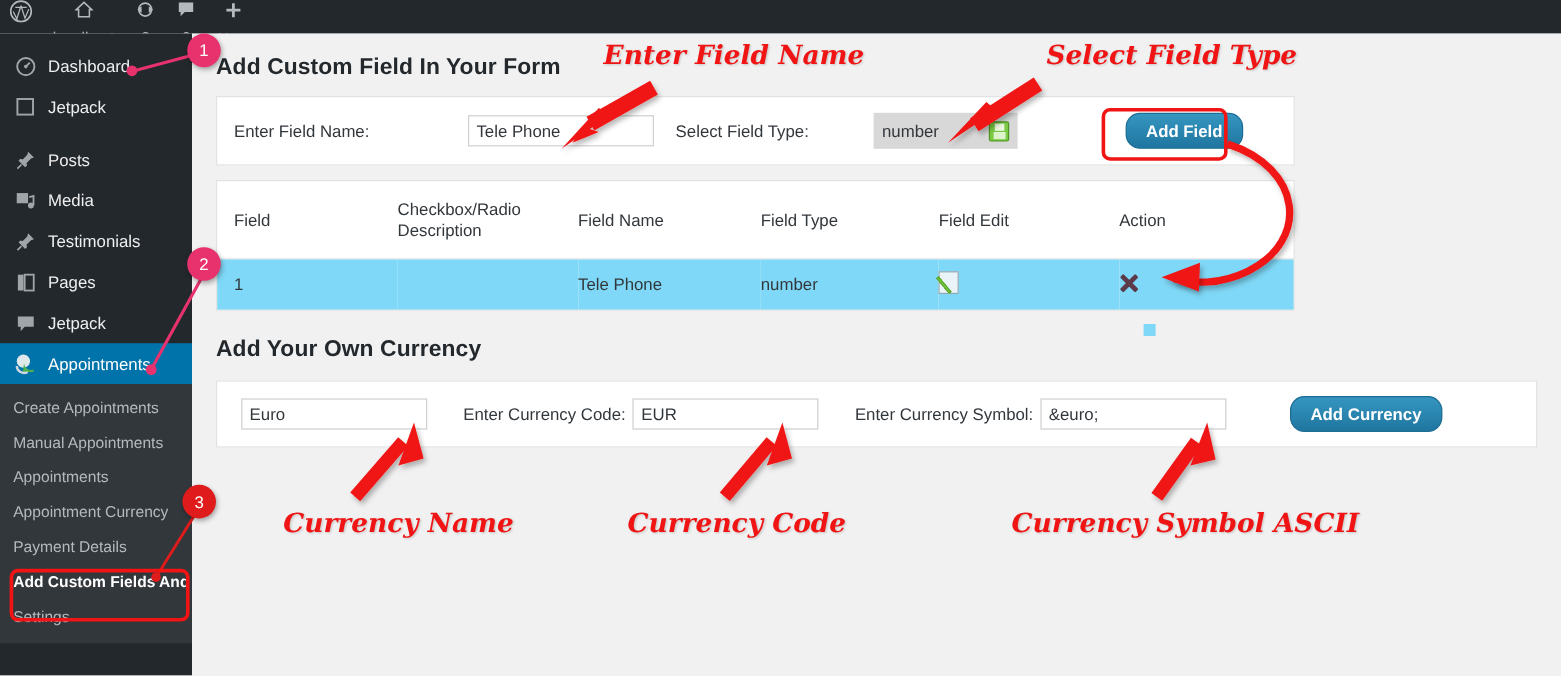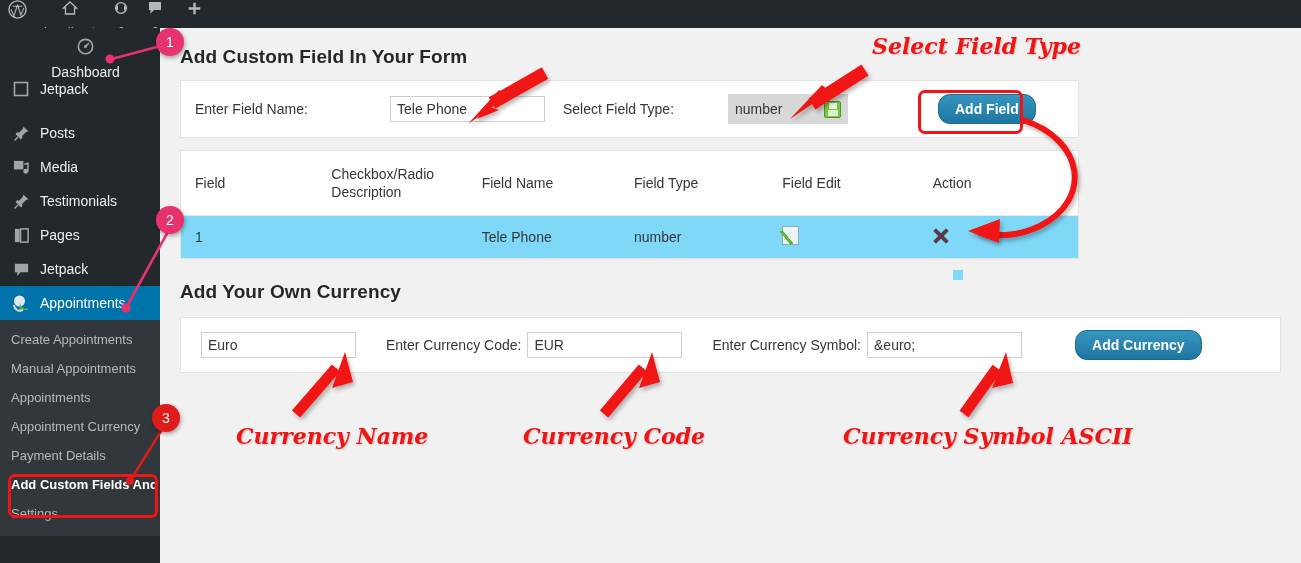--- a/index.html
+++ b/index.html
@@ -227,21 +227,21 @@
         <svg width="17" height="17" viewBox="0 0 16 16">
           <path d="M8 2.5 V13.5 M2.5 8 H13.5" stroke="#b4b9be" stroke-width="2.2"></path>
         </svg>
       </span>
       <span>New</span>
     </div>
   </div>
 
   <div class="sidebar">
 
-    <div class="menu-item" style="margin-top:10px;flex-direction:column;">
+    <div class="menu-item" style="margin-top:10px;">
       <span class="mi-ico">
         <svg width="17" height="17" viewBox="0 0 18 18">
           <circle cx="9" cy="9" r="7.6" fill="none" stroke="#a0a5aa" stroke-width="1.7"></circle>
           <path d="M9 9 L12.5 5.5" stroke="#a0a5aa" stroke-width="1.7"></path>
           <circle cx="9" cy="9" r="1.6" fill="#a0a5aa"></circle>
         </svg>
       </span>
       <span>Dashboard</span>
     </div>
 
@@ -443,18 +443,19 @@
     </g>
   </svg>
 
   <div class="red-box" style="left:8px; top:474px; width:150px; height:44px;"></div>
   <div class="red-box" style="left:918px; top:90px; width:105px; height:44px;"></div>
 
   <div class="marker pink" style="left:156px; top:28px;">1</div>
   <div class="marker pink" style="left:156px; top:206px;">2</div>
   <div class="marker red" style="left:152px; top:404px;">3</div>
 
+  <div class="anno-text" style="left:503px; top:33px;">Enter Field Name</div>
   <div class="anno-text" style="left:872px; top:33px;">Select Field Type</div>
   <div class="anno-text" style="left:236px; top:423px;">Currency Name</div>
   <div class="anno-text" style="left:523px; top:423px;">Currency Code</div>
   <div class="anno-text" style="left:843px; top:423px;">Currency Symbol ASCII</div>
 
 </div>
 
 </body></html>

